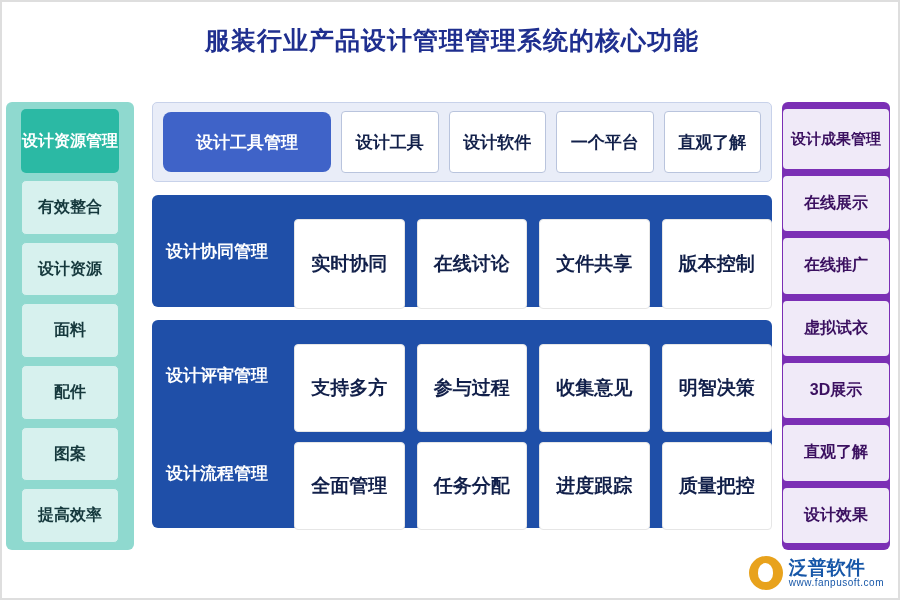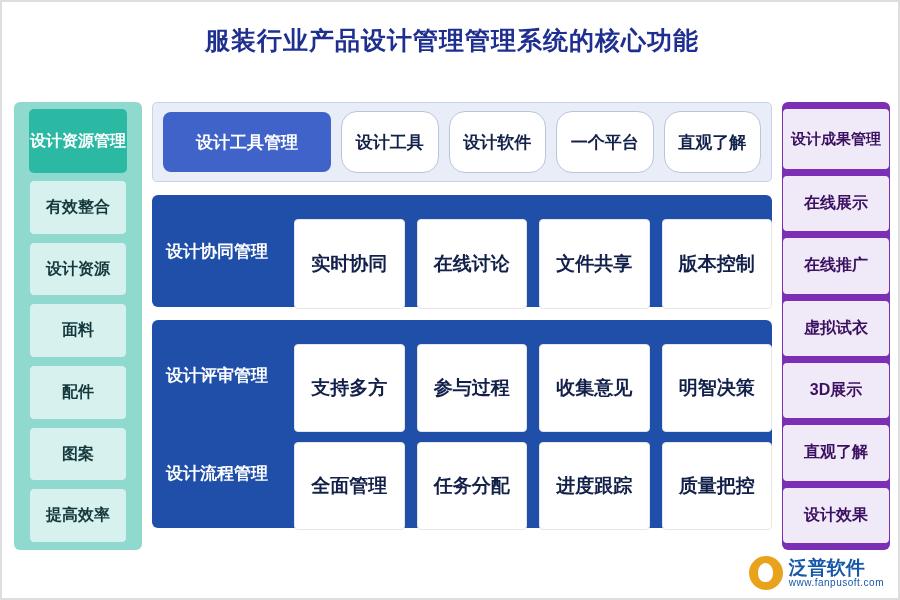--- a/index.html
+++ b/index.html
@@ -29,21 +29,21 @@
     text-align: center;
     font-size: 25px;
     font-weight: bold;
     color: #1f2f8f;
     letter-spacing: 1px;
   }
 
   
   .left-col {
     position: absolute;
-    left: 12px;
+    left: 4px;
     top: 100px;
     width: 128px;
     height: 448px;
     background: #8fd9cf;
     border-radius: 6px;
     box-sizing: border-box;
     padding: 7px 15px;
     display: flex;
     flex-direction: column;
     gap: 7px;
@@ -101,21 +101,21 @@
     border-radius: 8px;
     width: 168px;
     height: 100%;
     display: flex;
     align-items: center;
     justify-content: center;
   }
   .tool-chip {
     background: #ffffff;
     border: 1px solid #b9c4dd;
-    border-radius: 16px;
+    border-radius: 4px;
     color: #12204a;
     font-weight: bold;
     font-size: 17px;
     flex: 1;
     height: 100%;
     display: flex;
     align-items: center;
     justify-content: center;
   }
 

